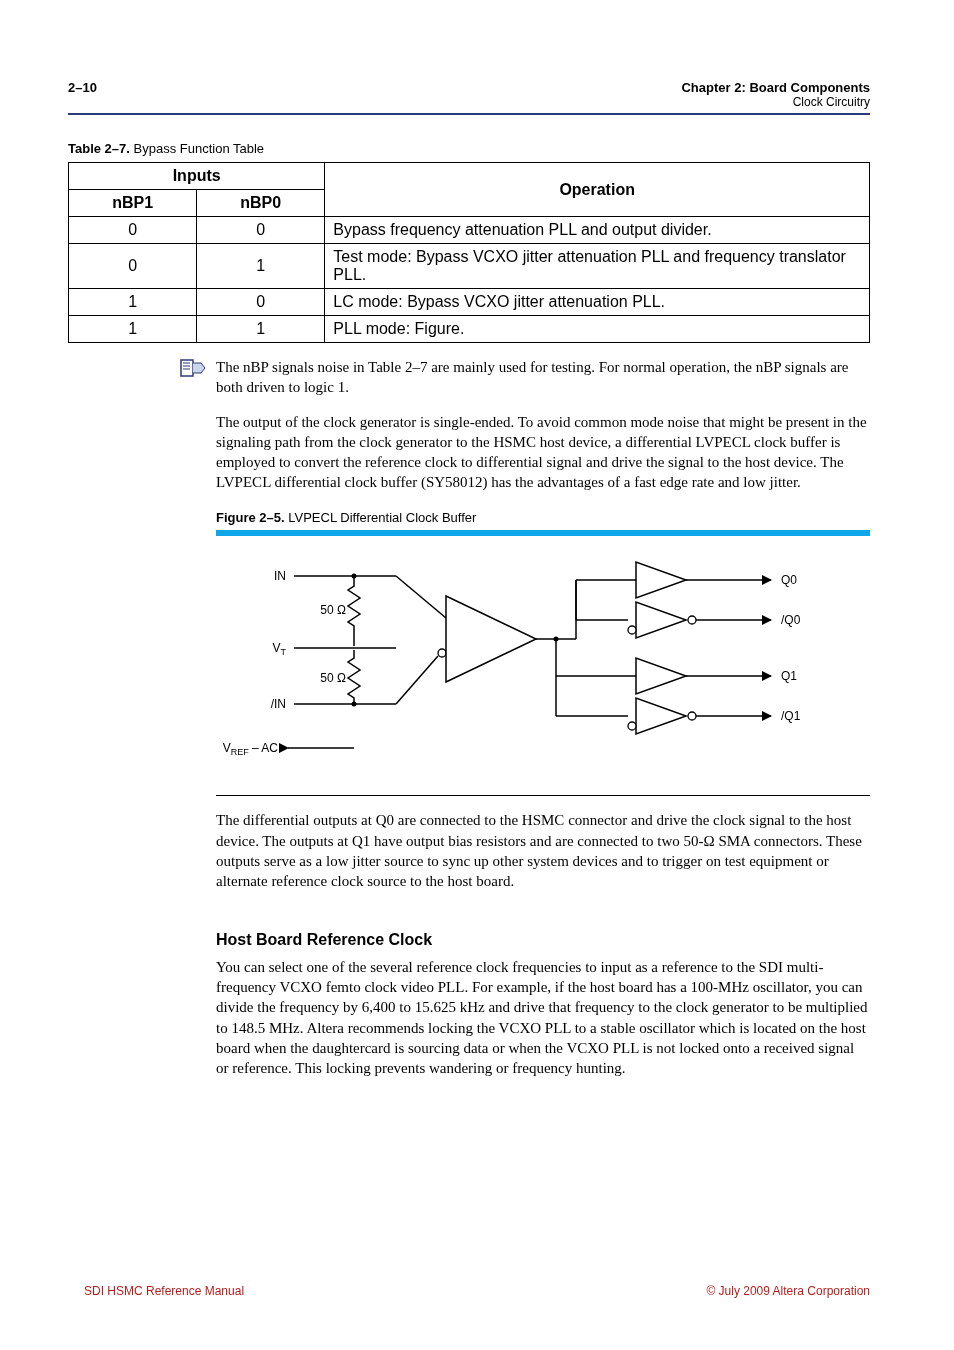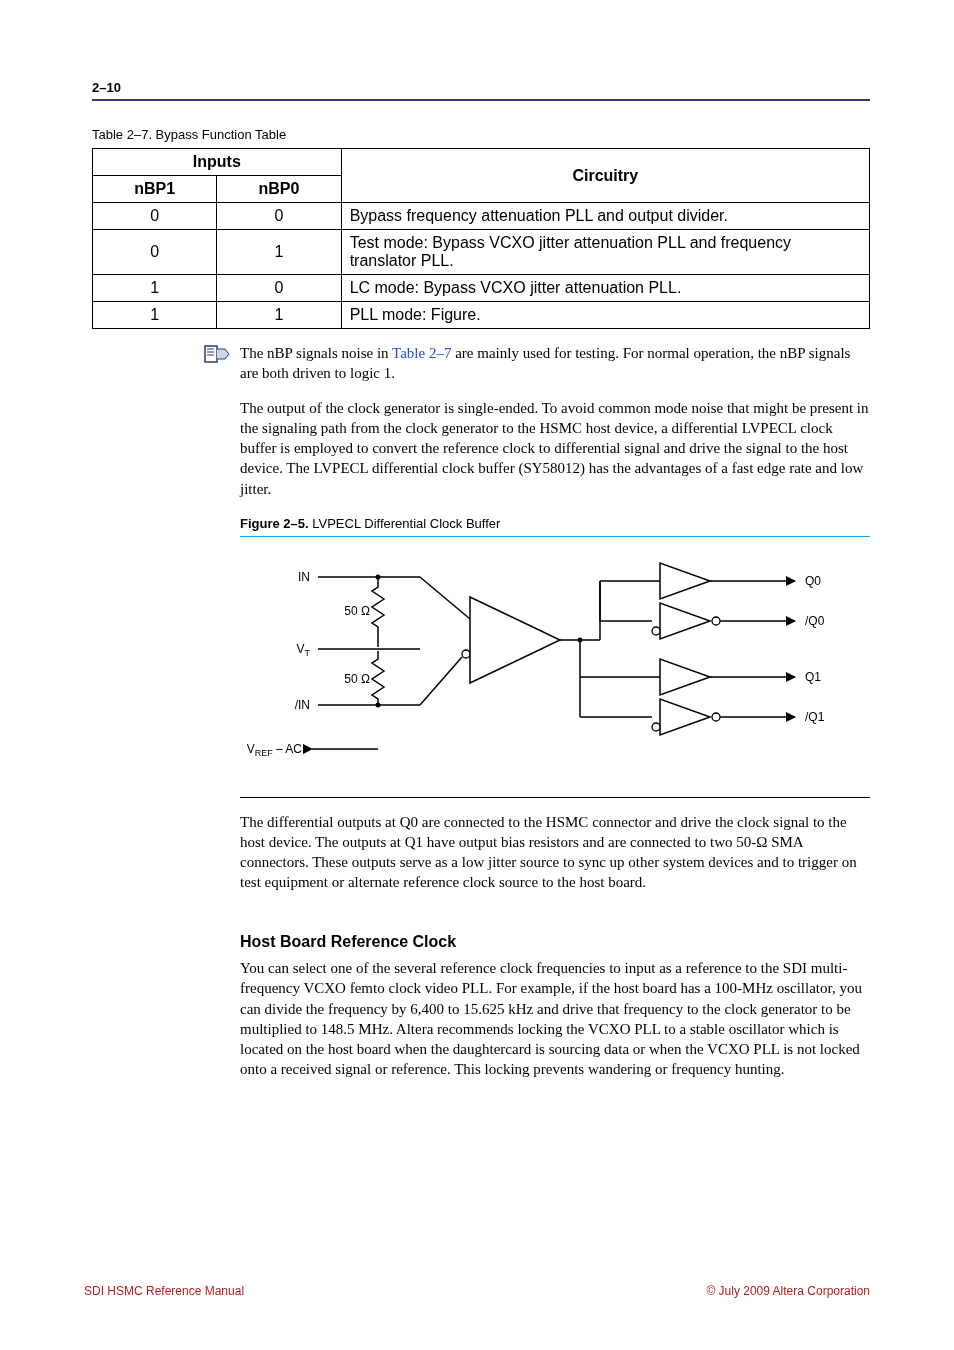--- a/index.html
+++ b/index.html
@@ -9,41 +9,41 @@
     width: 954px;
     font-family: "Times New Roman", Times, serif;
     color: #000;
     background: #fff;
   }
   .page {
     width: 954px;
     height: 1350px;
     position: relative;
     box-sizing: border-box;
-    padding: 80px 84px 60px 92px;
+    padding: 80px 84px 60px 68px;
   }
   .hdr {
     display: flex;
     justify-content: space-between;
     font-family: Helvetica, Arial, sans-serif;
     font-size: 13px;
     border-bottom: 2px solid #2e3a7a;
     padding-bottom: 4px;
     margin-bottom: 26px;
   }
   .hdr .left { font-weight: bold; }
   .hdr .right { text-align: right; }
   .hdr .right .line1 { font-weight: bold; }
   .hdr .right .line2 { font-size: 12px; }
   .tablecap {
     font-family: Helvetica, Arial, sans-serif;
     font-size: 13px;
     margin-bottom: 6px;
   }
-  .tablecap .b { font-weight: normal; }
+  .tablecap .b { font-weight: bold; }
   table.func {
     width: 100%;
     border-collapse: collapse;
     font-family: Helvetica, Arial, sans-serif;
     font-size: 16px;
   }
   table.func th, table.func td {
     border: 1px solid #000;
     padding: 4px 8px;
     text-align: left;
@@ -61,26 +61,26 @@
     margin-top: 18px;
   }
   .note-icon {
     position: absolute;
     left: -36px;
     top: 2px;
     width: 26px;
     height: 18px;
   }
   .para { margin-top: 14px; }
-  .link { color: #1d4ed8; }
+  .link { color: #000000; }
   .figcap {
     font-family: Helvetica, Arial, sans-serif;
     font-size: 13px;
     margin: 16px 0 6px 0;
-    border-bottom: 1px solid #0ea5e9;
+    border-bottom: 6px solid #0ea5e9;
     padding-bottom: 4px;
   }
   .figcap .b { font-weight: bold; }
   .figbox {
     border-bottom: 1px solid #000;
     padding: 14px 0 14px 0;
     margin-bottom: 6px;
   }
   .h3 {
     font-family: Helvetica, Arial, sans-serif;
@@ -102,31 +102,35 @@
   }
   svg text { font-family: Helvetica, Arial, sans-serif; }
 </style>
 </head>
 <body>
 
 <div class="page">
 
   <div class="hdr">
     <div class="left">2–10</div>
+    <div class="right">
+      <div class="line1">Chapter 2: Board Components</div>
+      <div class="line2">Clock Circuitry</div>
+    </div>
   </div>
 
   <div class="tablecap">
     <span class="b">Table 2–7.</span><span> Bypass Function Table</span>
   </div>
 
   <table class="func">
     <thead>
       <tr>
         <th colspan="2">Inputs</th>
-        <th rowspan="2">Circuitry</th>
+        <th rowspan="2">Operation</th>
       </tr>
       <tr>
         <th style="width:16%">nBP1</th>
         <th style="width:16%">nBP0</th>
       </tr>
     </thead>
     <tbody>
       <tr>
         <td class="c">0</td>
         <td class="c">0</td>

